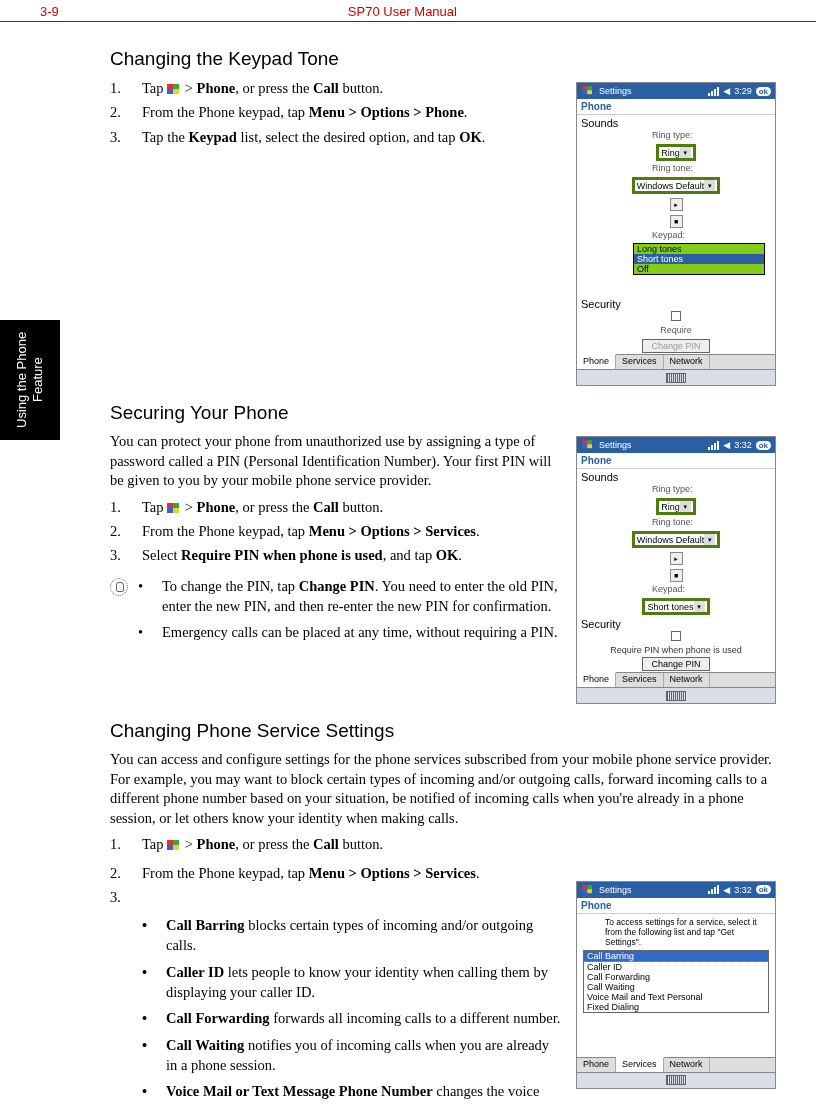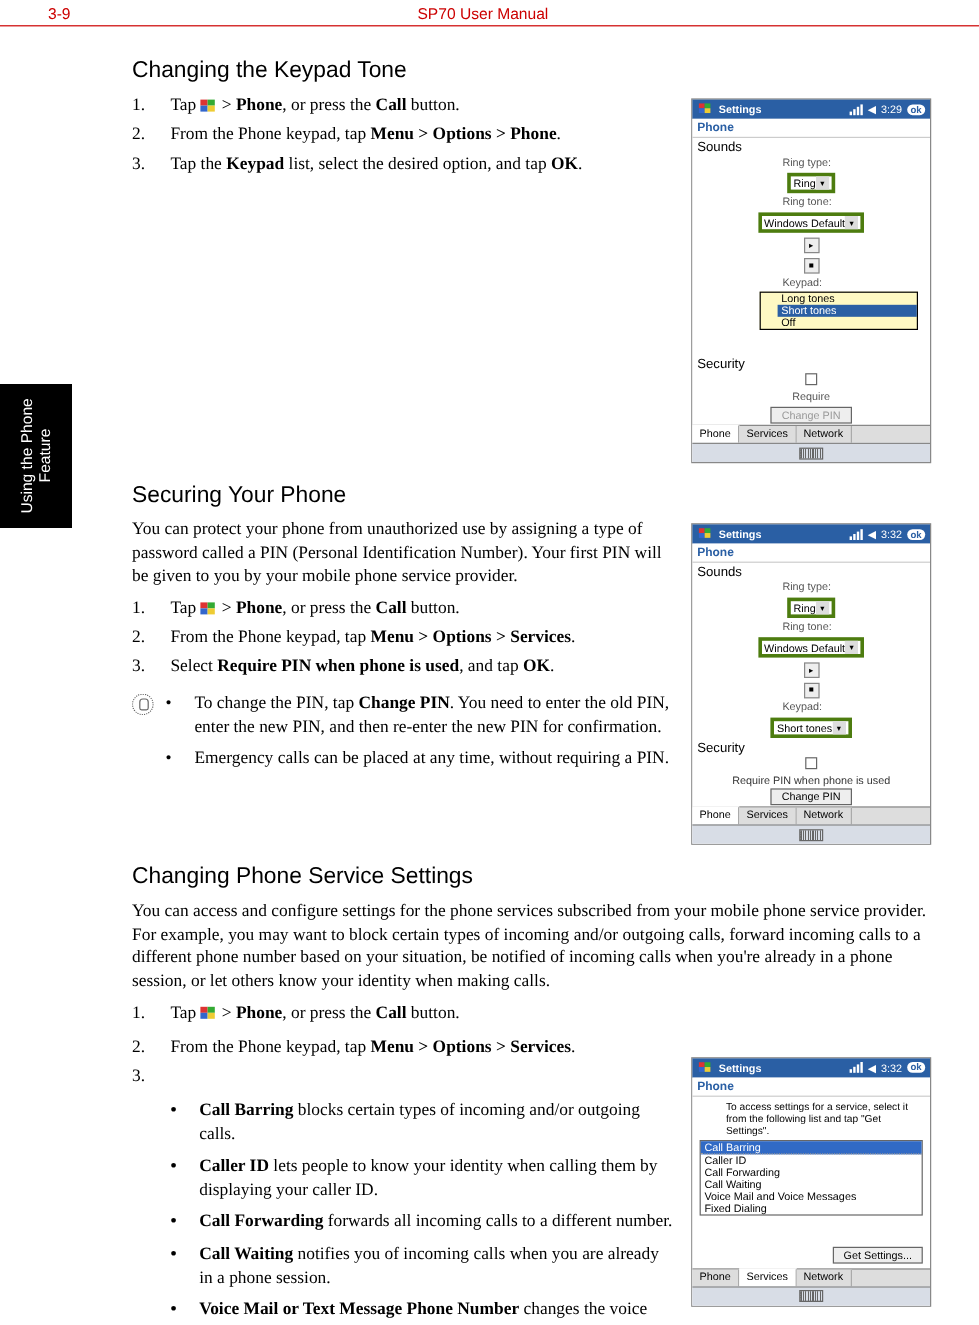--- a/index.html
+++ b/index.html
@@ -121,21 +121,21 @@
   }
   .ss-titlebar {
     background: #2a5fa4;
     color: #fff;
     display: flex;
     align-items: center;
     padding: 2px 4px;
     height: 16px;
     gap: 4px;
   }
-  .ss-titlebar .title-text { flex: 1; font-weight: bold; }
+  .ss-titlebar .title-text { flex: 1; font-weight: normal; }
   .ss-titlebar .sig { display:flex; gap:1px; align-items:flex-end; }
   .ss-titlebar .sig span { width:2px; background:#fff; }
   .ss-titlebar .sig span:nth-child(1){height:3px}
   .ss-titlebar .sig span:nth-child(2){height:5px}
   .ss-titlebar .sig span:nth-child(3){height:7px}
   .ss-titlebar .sig span:nth-child(4){height:9px}
   .ss-titlebar .spk { font-size:9px; }
   .ss-titlebar .time { }
   .ss-titlebar .ok { background:#fff; color:#2a5fa4; border-radius:8px; padding:0 3px; font-weight:bold; font-size:8px; }
   .ss-content {
@@ -185,24 +185,23 @@
   .ss-smallbtn {
     width: 13px; height: 13px;
     border: 1px solid #888;
     background: #eee;
     display:flex; align-items:center; justify-content:center;
     font-size:7px;
   }
   .ss-dropdown-open {
     position: absolute;
     border: 1px solid #000;
-    background: #fef9c3;
+    background: #84cc16;
     font-size: 9px;
     z-index: 5;
-    padding-left: 14px;
   }
   .ss-dropdown-open .opt { padding: 0 3px; white-space: nowrap; }
   .ss-dropdown-open .opt.sel { background: #2a5fa4; color: #fff; }
   .ss-checkbox {
     width:10px; height:10px; border:1px solid #666; background:#fff; display:inline-block;
   }
   .ss-button {
     border: 1px solid #666;
     background: #eee;
     padding: 1px 8px;
@@ -528,27 +527,24 @@
         <span class="ok">ok</span>
       </div>
       <div class="ss-content">
         <div class="ss-subtitle">Phone</div>
         <div class="ss-service-text">To access settings for a service, select it from the following list and tap "Get Settings".</div>
         <div class="ss-listbox">
           <div class="row sel dotted">Call Barring</div>
           <div class="row">Caller ID</div>
           <div class="row">Call Forwarding</div>
           <div class="row">Call Waiting</div>
-          <div class="row">Voice Mail and Voice Messages</div>
+          <div class="row">Voice Mail and Text Personal</div>
           <div class="row">Fixed Dialing</div>
         </div>
         <div class="ss-body-fill"></div>
-        <div class="ss-getset-row">
-          <span class="ss-button">Get Settings...</span>
-        </div>
         <div class="ss-tabs-row">
           <div class="ss-tab">Phone</div>
           <div class="ss-tab active">Services</div>
           <div class="ss-tab">Network</div>
         </div>
         <div class="ss-bottombar">
             <span class="ss-kbd"></span>
           </div>
       </div>
     </div>

